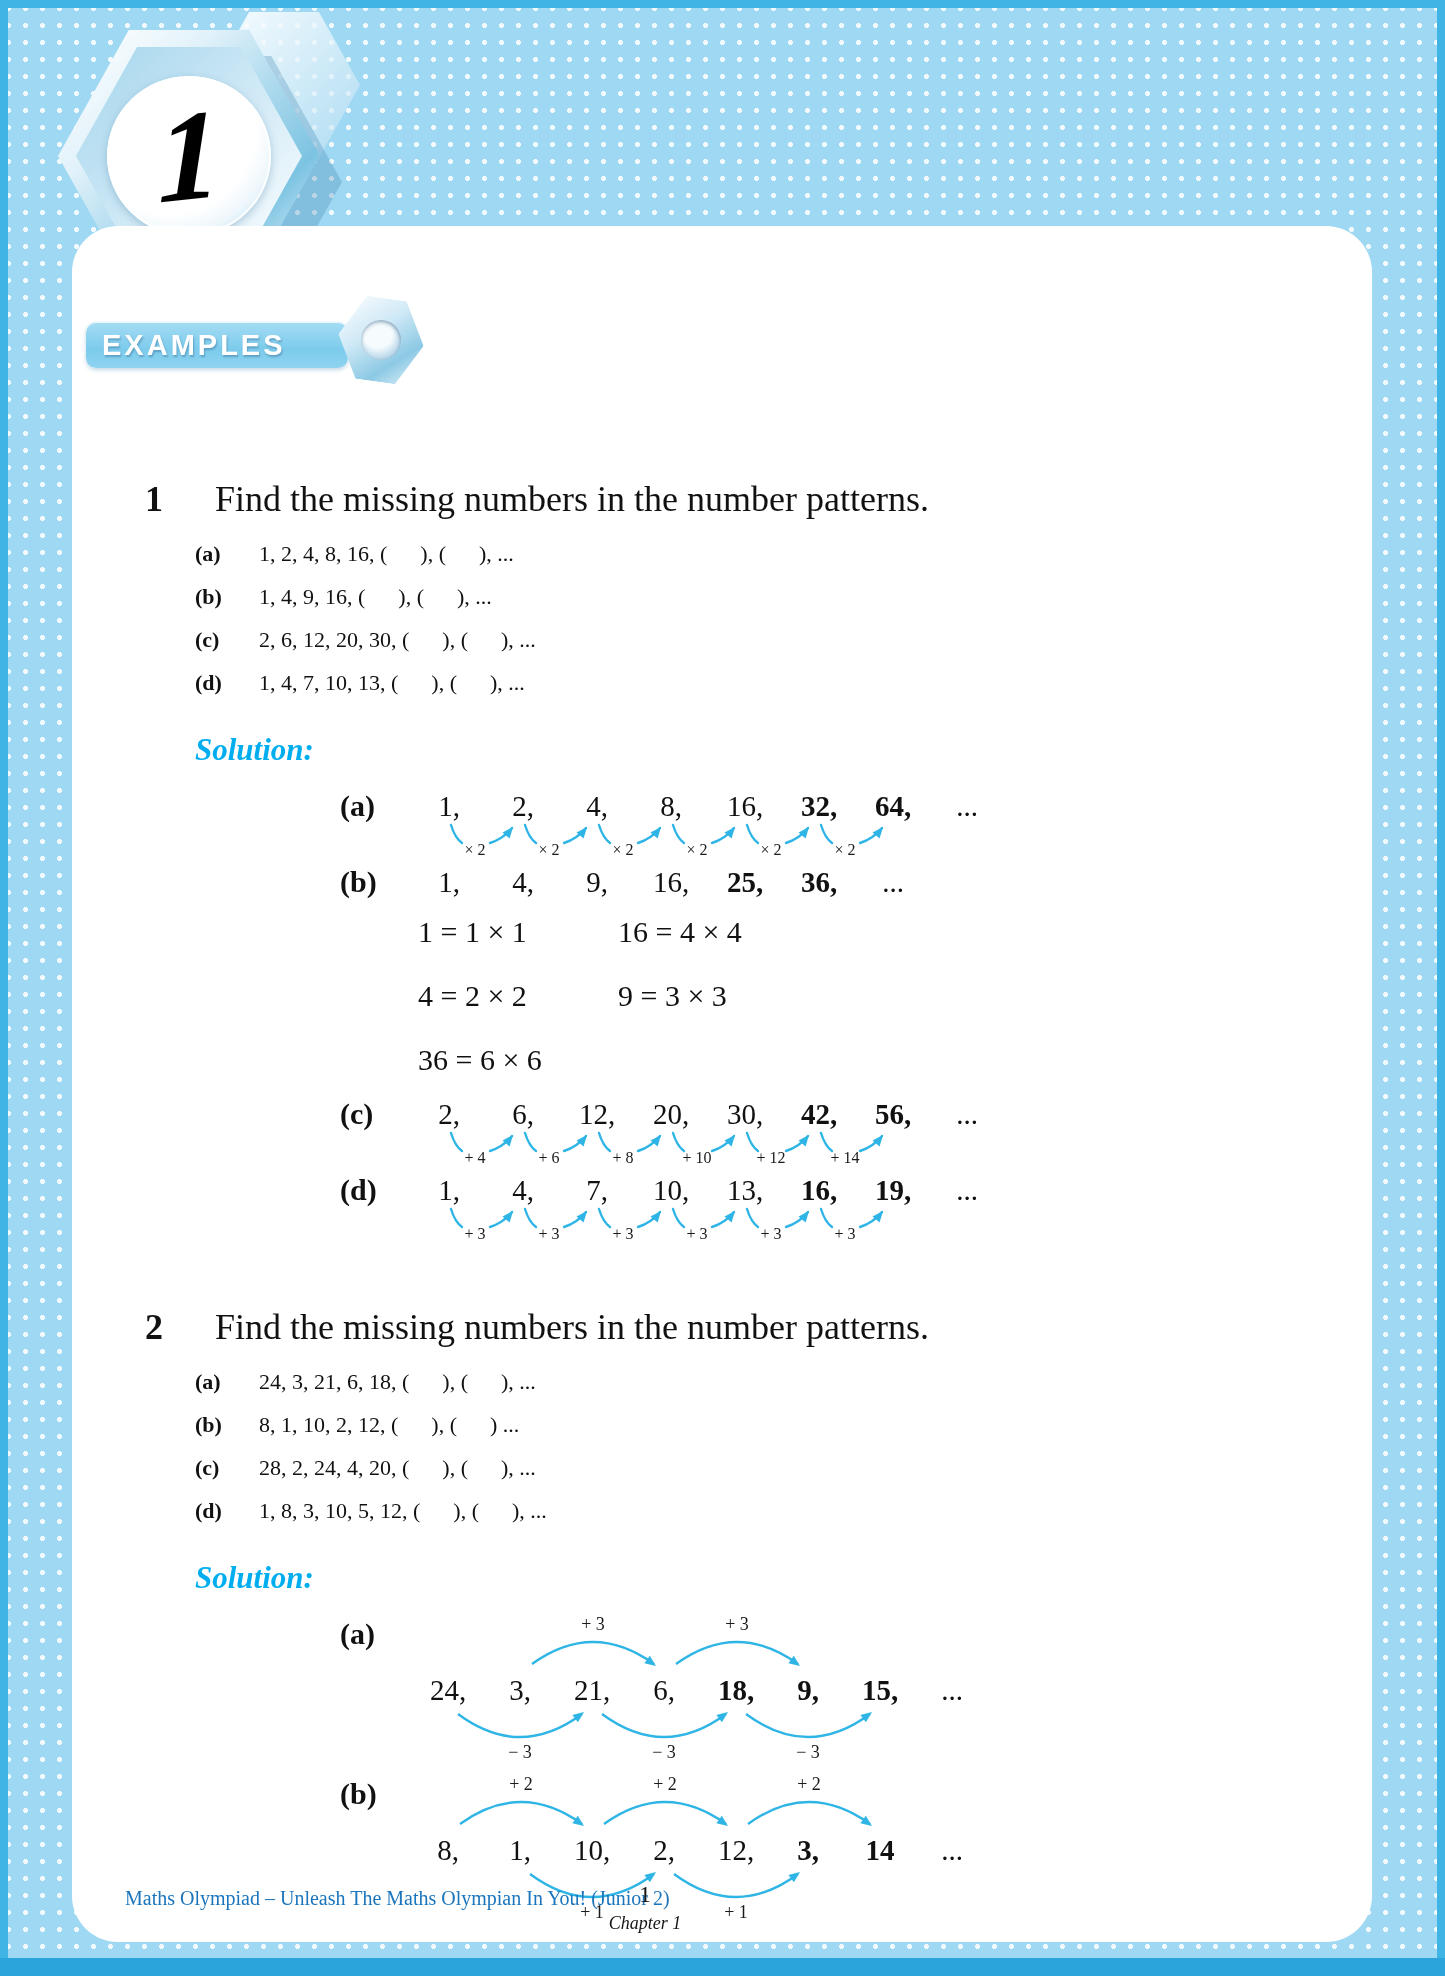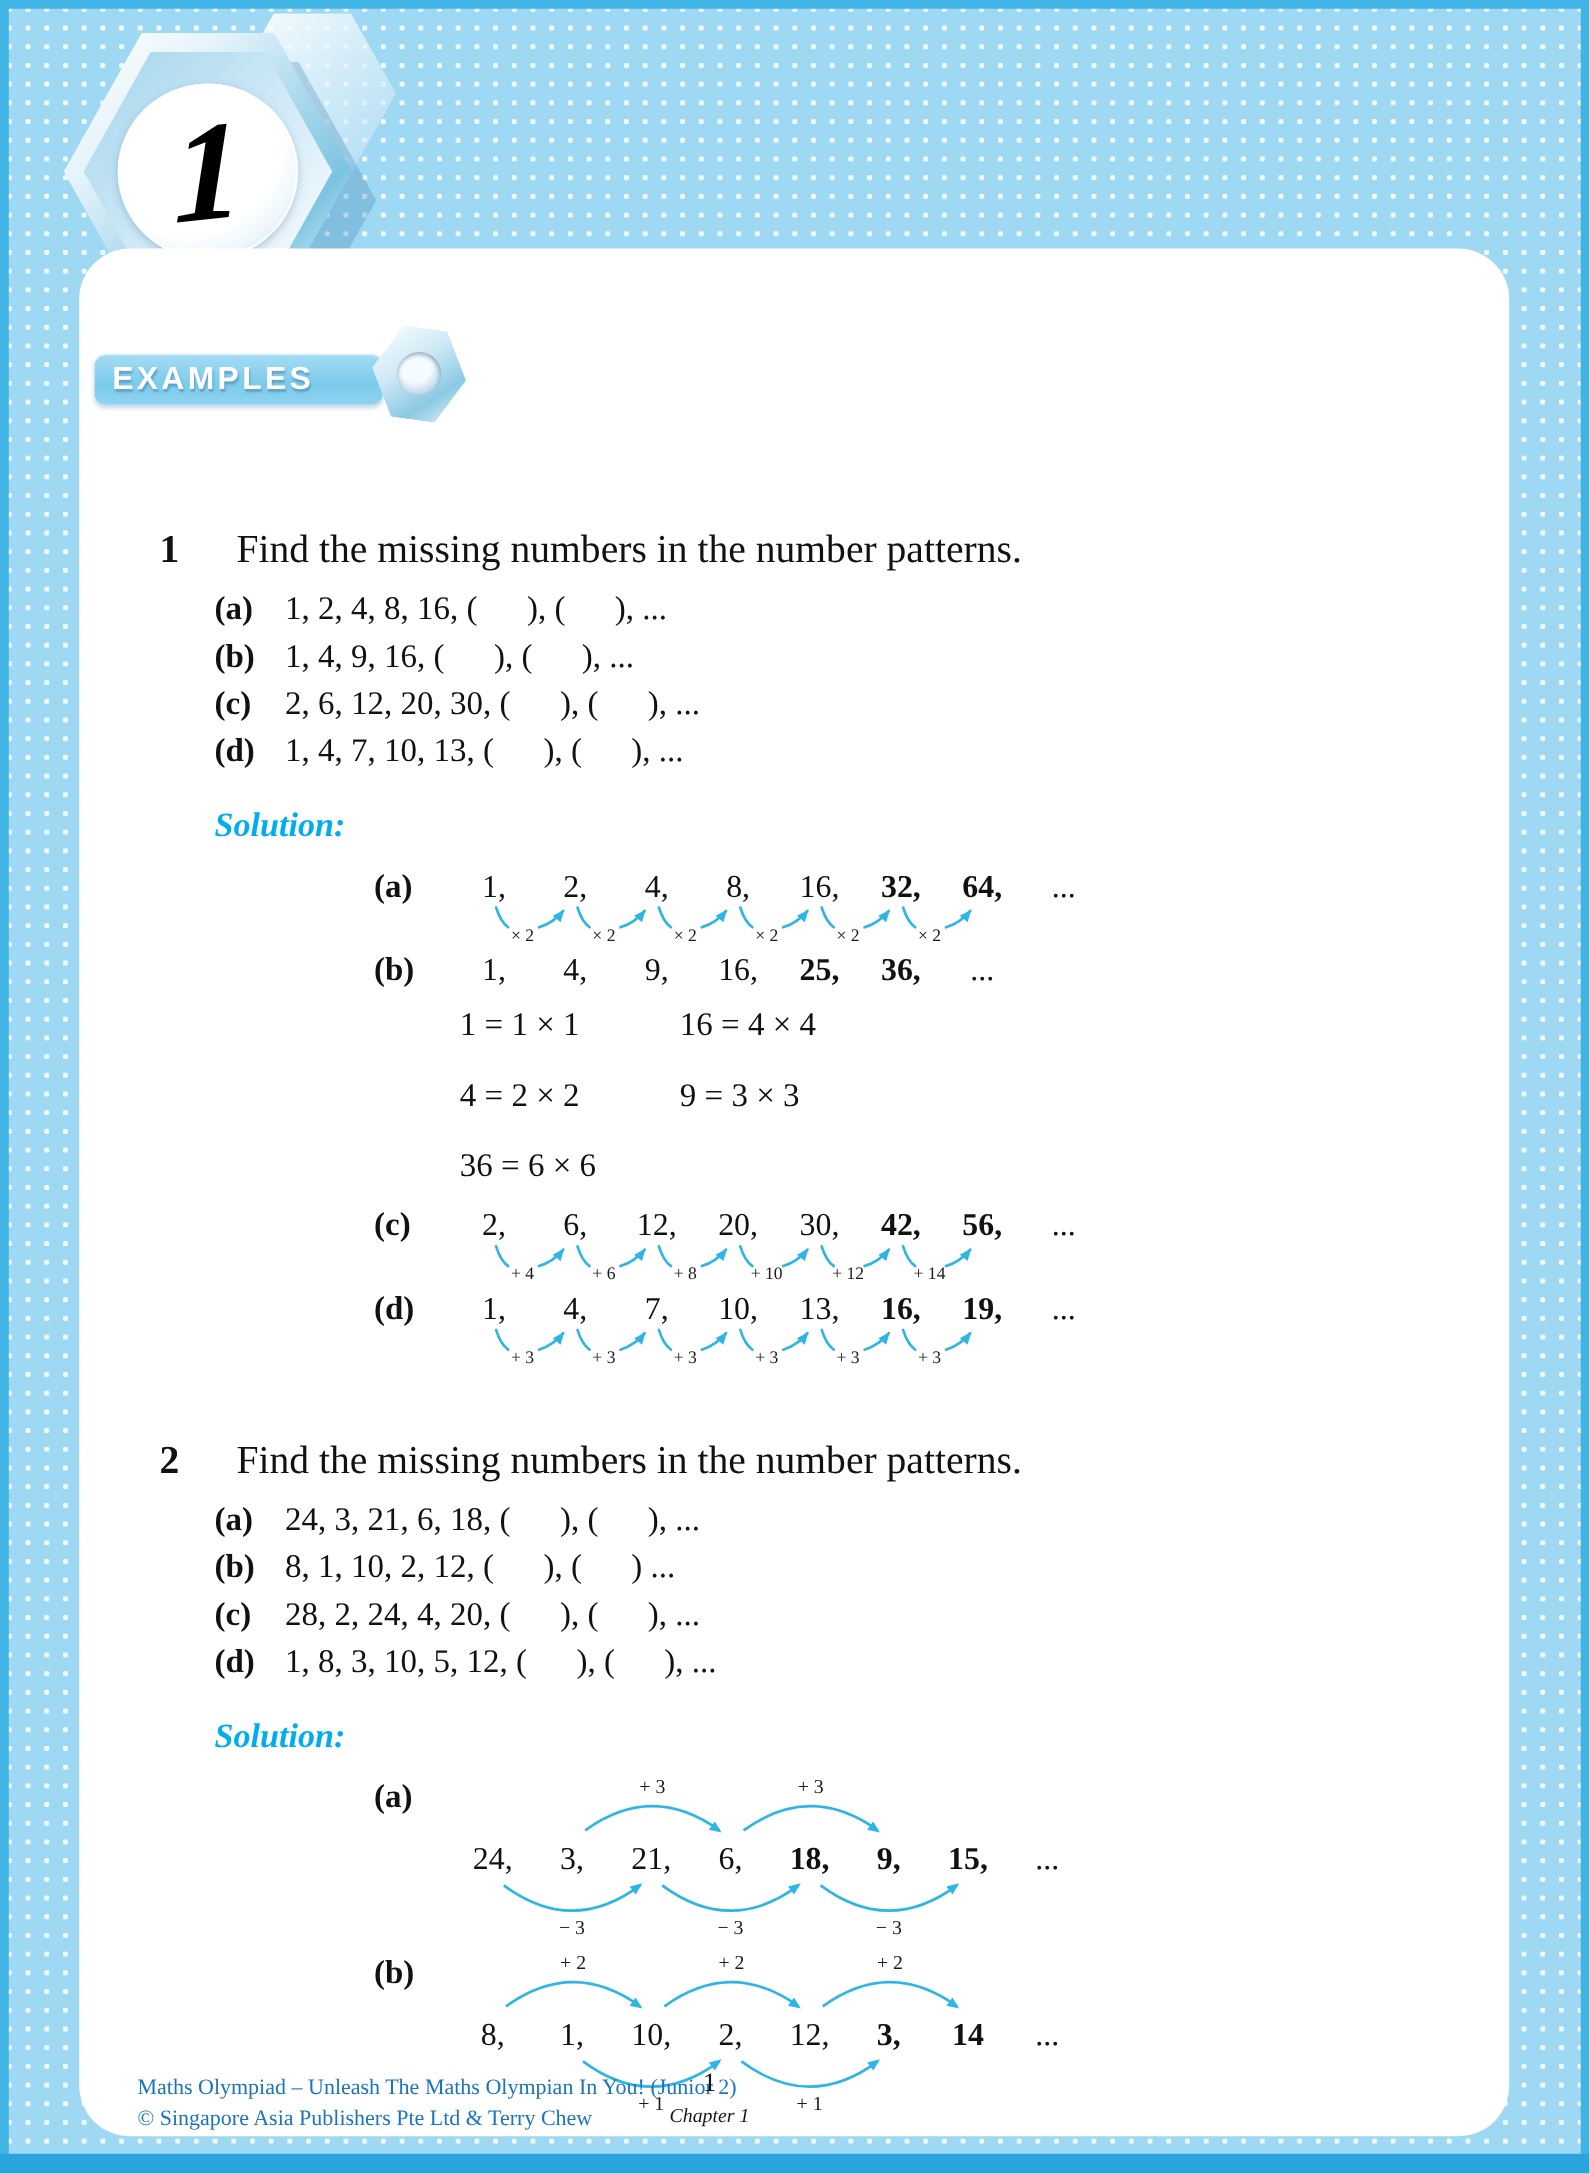--- a/index.html
+++ b/index.html
@@ -43,21 +43,21 @@
   .nut{position:absolute;left:338px;top:298px;width:86px;height:84px;transform:rotate(8deg);}
   .nut-hex{position:absolute;inset:0;background:linear-gradient(140deg,#ffffff,#cfe9f6 40%,#8cc9e4 72%,#e8f6fc);}
   .nut-hole{position:absolute;left:23px;top:22px;width:40px;height:40px;border-radius:50%;
     background:radial-gradient(circle at 40% 35%,#f6fbfe 40%,#bcd9ea 70%,#7fb4d2 100%);
     box-shadow:inset 0 2px 4px rgba(40,90,130,.5);}
 
   
   .content{position:absolute;left:125px;top:478px;width:1190px;color:#111;}
   .prob-head{font-size:36px;line-height:42px;margin-bottom:12px;margin-left:20px;}
   .prob-num{display:inline-block;width:70px;font-weight:bold;}
-  .part{margin-left:70px;font-size:30px;line-height:43px;}
+  .part{margin-left:70px;font-size:22px;line-height:43px;}
   .part-label{display:inline-block;width:64px;font-weight:bold;}
   .part-text{white-space:pre;}
   .solution-label{margin:26px 0 16px 70px;color:#00AEEF;font-style:italic;font-weight:bold;font-size:31px;line-height:40px;}
   .sol-row{display:flex;align-items:flex-start;margin-left:215px;margin-bottom:4px;}
   .sol-label{flex:none;width:72px;font-weight:bold;font-size:30px;line-height:40px;}
   .seq-row{display:flex;}
   .seq-term{display:inline-block;width:74px;text-align:center;font-size:29px;line-height:40px;}
   .seq-term.bold{font-weight:bold;}
   .arrow-row{position:relative;height:36px;margin-top:-4px;}
   .inline-arrow{position:absolute;top:0;}
@@ -372,21 +372,20 @@
               </div>
             </div>
           </div>
         </div>
     </section>
 
   </div>
 
   <div class="footer">
     <div>Maths Olympiad – Unleash The Maths Olympian In You! (Junior 2)</div>
-    <div>© Singapore Asia Publishers Pte Ltd &amp; Terry Chew</div>
     <div class="footer-center">
       <div class="page-num">1</div>
       <div class="chapter">Chapter 1</div>
     </div>
   </div>
 
   <div class="bottom-strip"></div>
 </div>
 
 </body></html>

